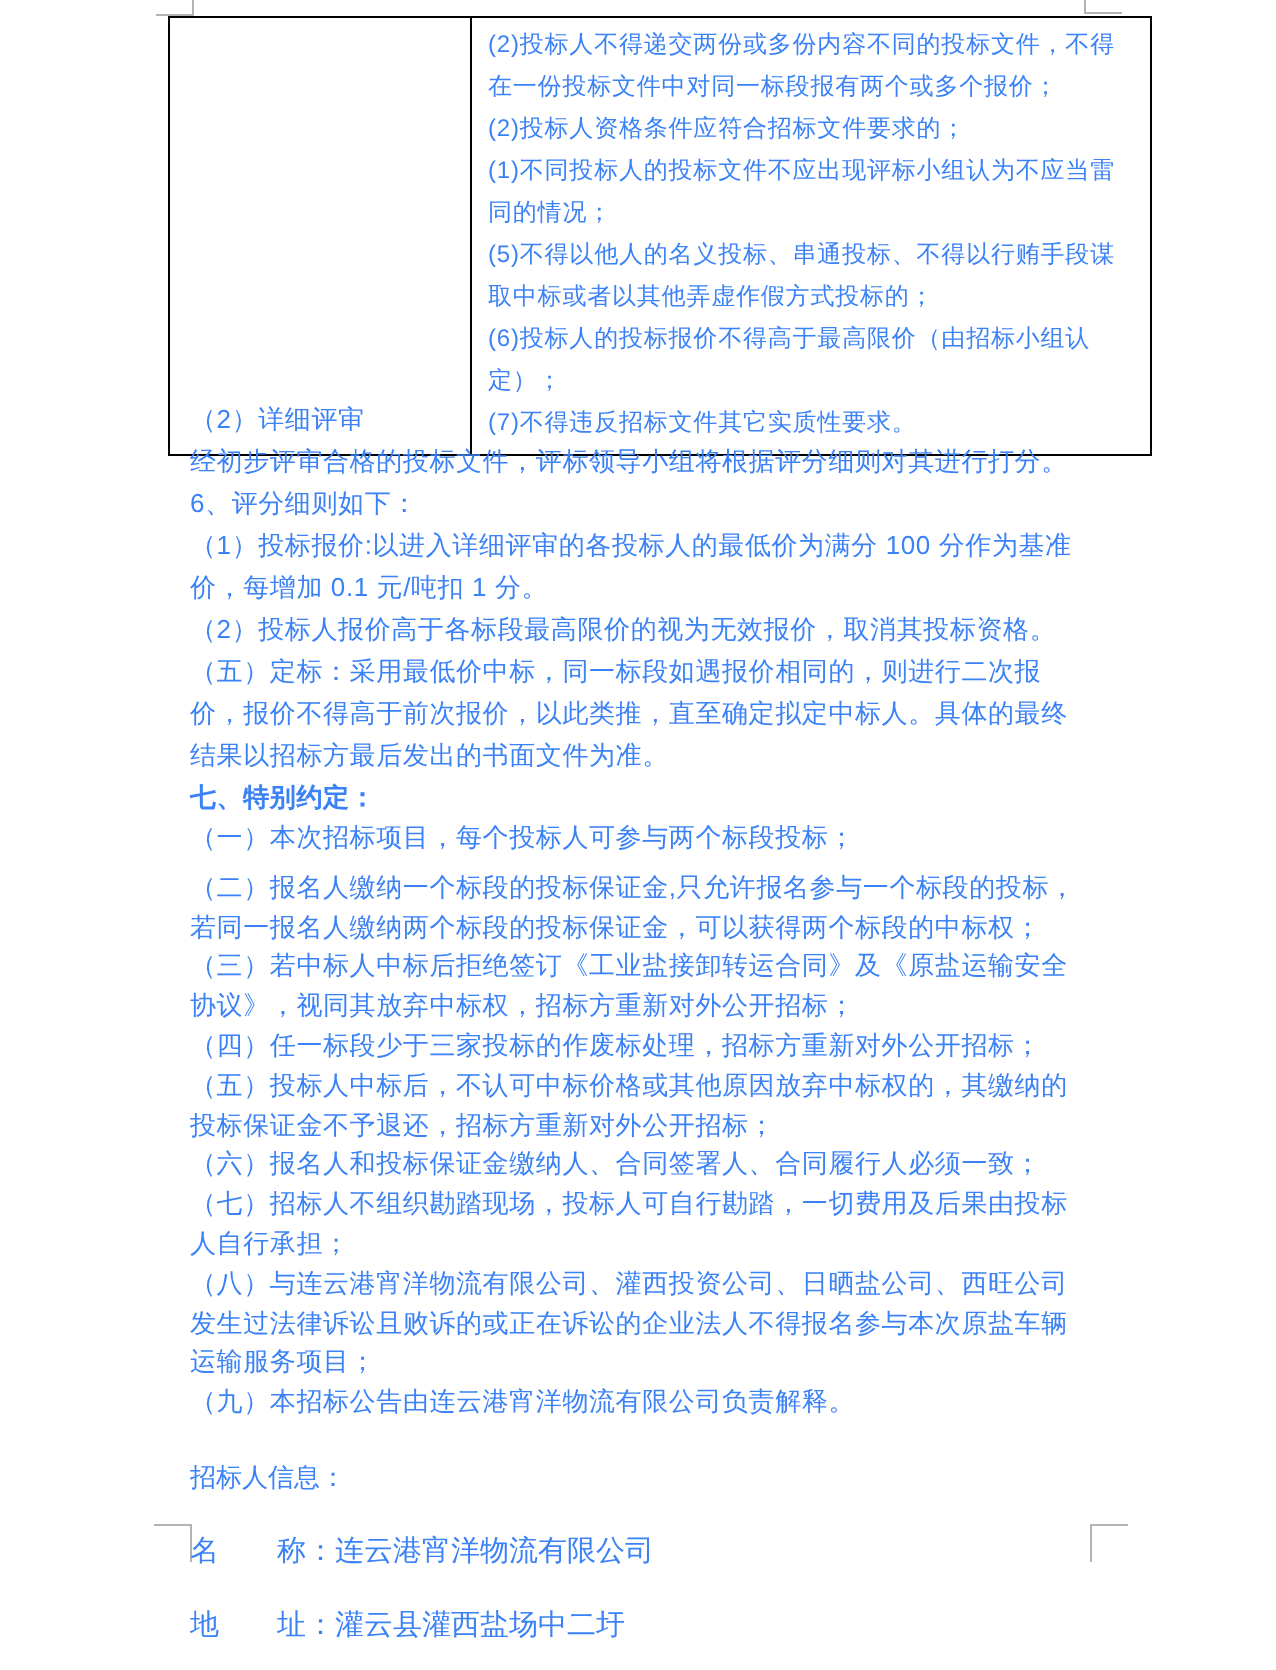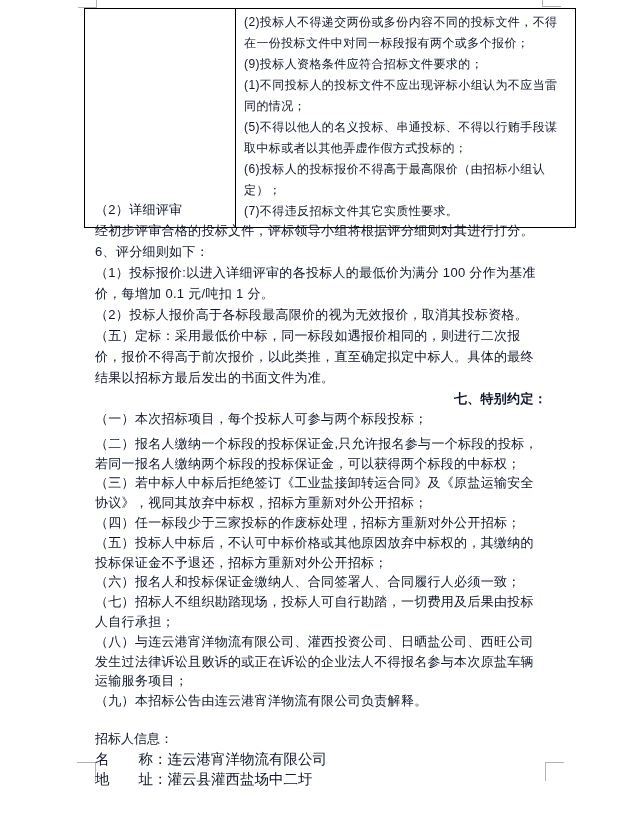--- a/index.html
+++ b/index.html
@@ -1,21 +1,21 @@
 <!DOCTYPE html>
 <html><head>
 <meta charset="utf-8">
 <style>
   html,body{margin:0;padding:0;background:#ffffff;}
   .page{
     position:relative;
     width:638px;height:835px;
     background:#ffffff;
     font-family:"Liberation Sans", sans-serif;
-    color:#0f172a;
+    color:#3b82f6;
     overflow:hidden;
   }
   
   .crop{position:absolute;width:18px;height:18px;}
   .crop.tl{left:78px;top:-11px;border-right:1px solid #b3b3b3;border-bottom:1px solid #b3b3b3;}
   .crop.tr{left:542px;top:-12px;border-left:1px solid #b3b3b3;border-bottom:1px solid #b3b3b3;}
   .crop.bl{left:77px;top:762px;border-right:1px solid #b3b3b3;border-top:1px solid #b3b3b3;}
   .crop.br{left:545px;top:762px;border-left:1px solid #b3b3b3;border-top:1px solid #b3b3b3;}
   
   table.doc-table{
@@ -35,47 +35,47 @@
   td.cell-right p{margin:0;}
   
   .body-text{
     position:absolute;left:95px;top:199px;width:452px;
     font-size:13px;
     letter-spacing:0.3px;
   }
   .body-text p{margin:0;}
   .sec-a{line-height:21px;}
   .sec-b{line-height:19.8px;}
-  .bold{font-weight:bold;text-align:right;}
+  .bold{font-weight:bold;}
   .gap-sm{margin-top:5px !important;}
   
   .tenderer{
     position:absolute;left:95px;top:729px;
     font-size:13px;line-height:20px;
   }
-  .tenderer .big{font-size:14.5px;}
+  .tenderer .big{font-size:14.5px;margin-top:17px;}
   .tenderer p{margin:0;}
 </style>
 </head>
 <body>
 
 <div class="page">
 
   <div class="crop tl"></div>
   <div class="crop tr"></div>
   <div class="crop bl"></div>
   <div class="crop br"></div>
 
   <table class="doc-table">
     <tbody>
         <tr>
       <td class="cell-left"></td>
       <td class="cell-right">
         <p>(2)投标人不得递交两份或多份内容不同的投标文件，不得在一份投标文件中对同一标段报有两个或多个报价；</p>
-        <p>(9)投标人资格条件应符合招标文件要求的；</p>
+        <p>(2)投标人资格条件应符合招标文件要求的；</p>
         <p>(1)不同投标人的投标文件不应出现评标小组认为不应当雷同的情况；</p>
         <p>(5)不得以他人的名义投标、串通投标、不得以行贿手段谋取中标或者以其他弄虚作假方式投标的；</p>
         <p>(6)投标人的投标报价不得高于最高限价（由招标小组认定）；</p>
         <p>(7)不得违反招标文件其它实质性要求。</p>
       </td>
     </tr>
   </tbody>
     </table>
 
   <div class="body-text">

